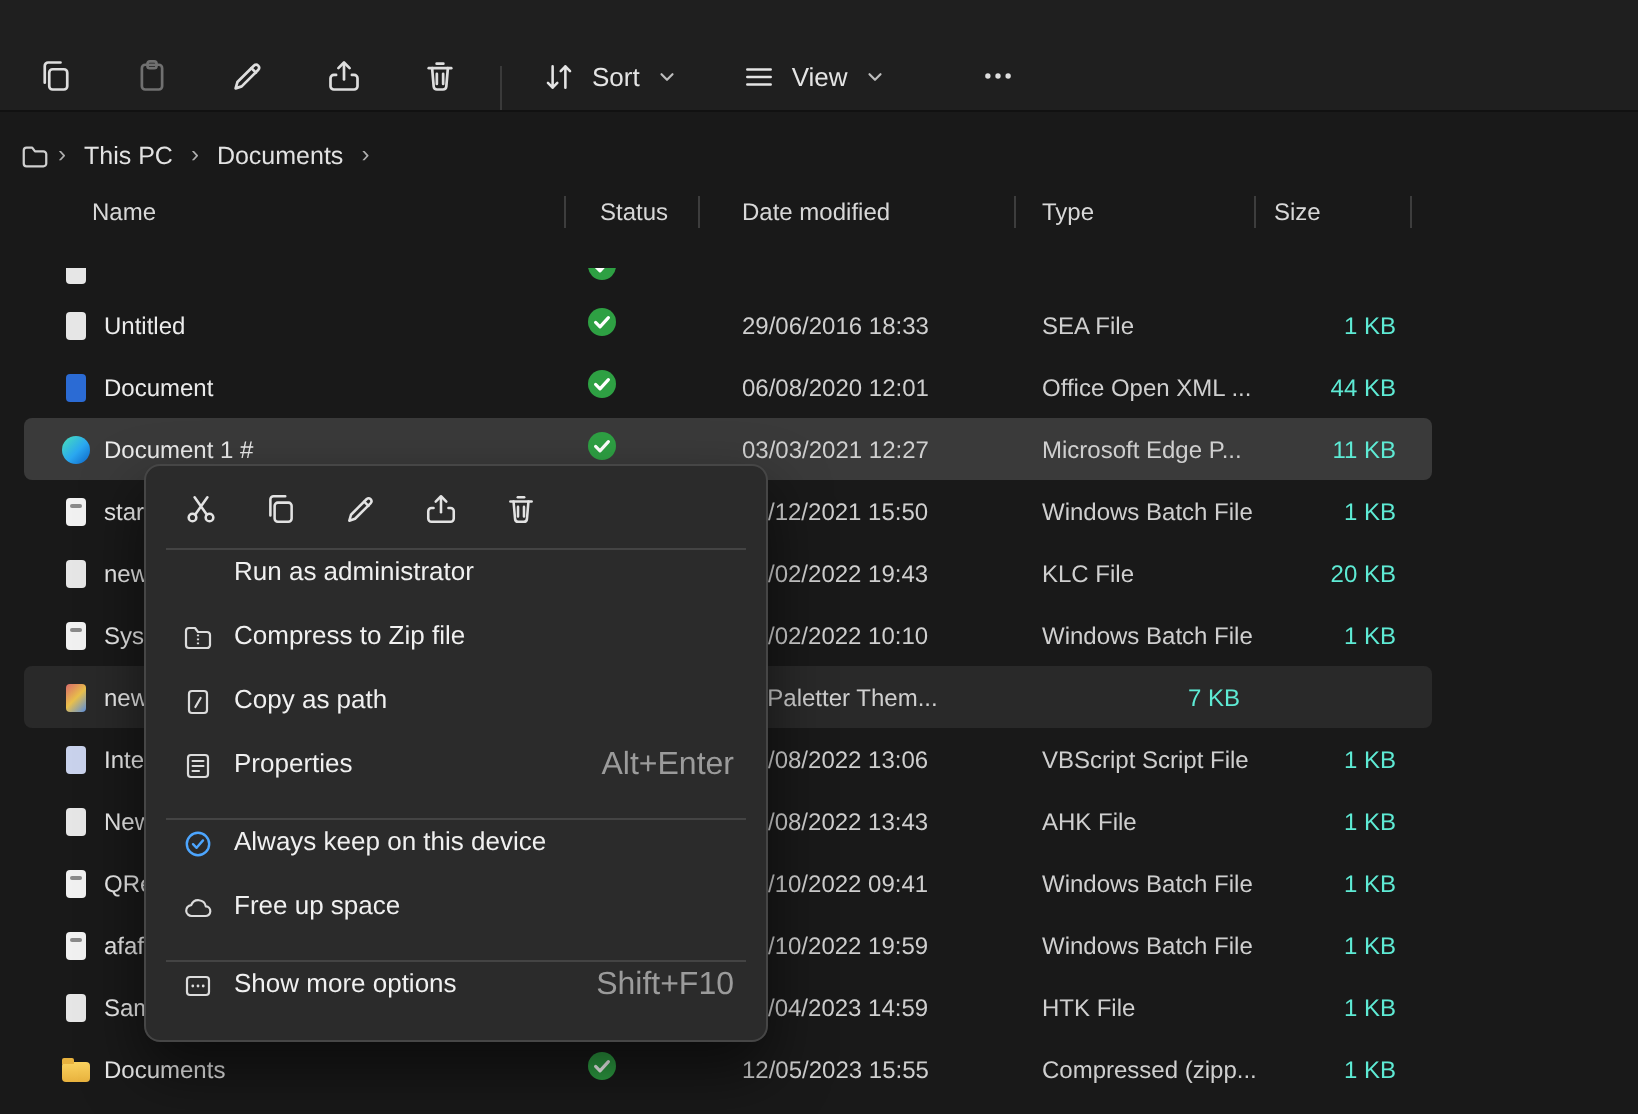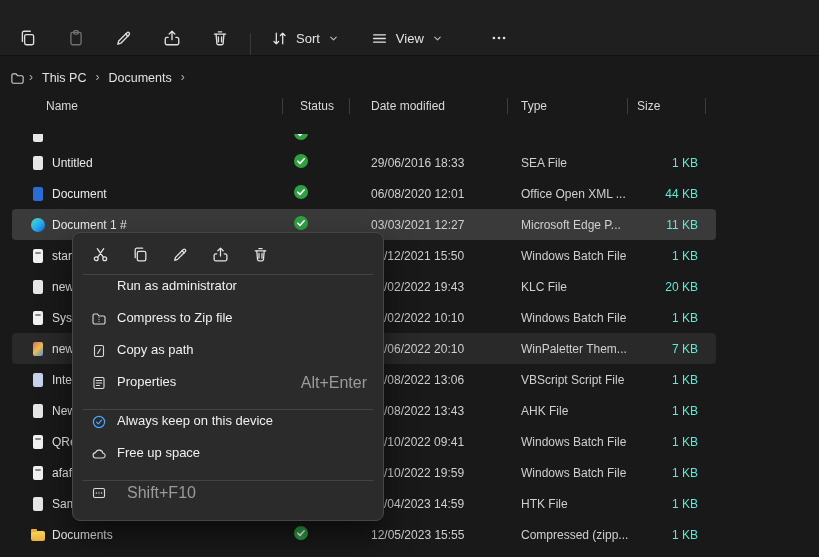--- a/index.html
+++ b/index.html
@@ -318,21 +318,20 @@
         <span class="fname">new</span>
       </div>
       <div class="cell c-status">
         <span class="status-check" style="visibility: hidden;">
           <svg width="16" height="16" viewBox="0 0 16 16">
             <circle cx="8" cy="8" r="7" fill="#2ea043"></circle>
             <path d="M4.8 8.2l2.2 2.2 4.2-4.6" stroke="#fff" stroke-width="1.6" fill="none" stroke-linecap="round" stroke-linejoin="round"></path>
           </svg>
         </span>
       </div>
-      <div class="cell c-date">/06/2022 20:10</div>
       <div class="cell c-type">WinPaletter Them...</div>
       <div class="cell c-size">7 KB</div>
     </div>
       <div class="row clipped">
       <div class="cell c-name">
         <span class="ficon" data-icon="vbs"></span>
         <span class="fname">Inte</span>
       </div>
       <div class="cell c-status">
         <span class="status-check" style="visibility: hidden;">
@@ -544,17 +543,18 @@
 
     <div class="mitem">
       <span class="micon">
         <svg width="16" height="16" viewBox="0 0 16 16" fill="none" stroke="currentColor" stroke-width="1.1">
           <rect x="2.5" y="3.5" width="11" height="9" rx="1.5"></rect>
           <circle cx="5.4" cy="8" r=".7" fill="currentColor" stroke="none"></circle>
           <circle cx="8" cy="8" r=".7" fill="currentColor" stroke="none"></circle>
           <circle cx="10.6" cy="8" r=".7" fill="currentColor" stroke="none"></circle>
         </svg>
       </span>
+      <span class="mlabel">Show more options</span>
       <span class="mshort">Shift+F10</span>
     </div>
   </div>
 
 </div>
 
 </body></html>

